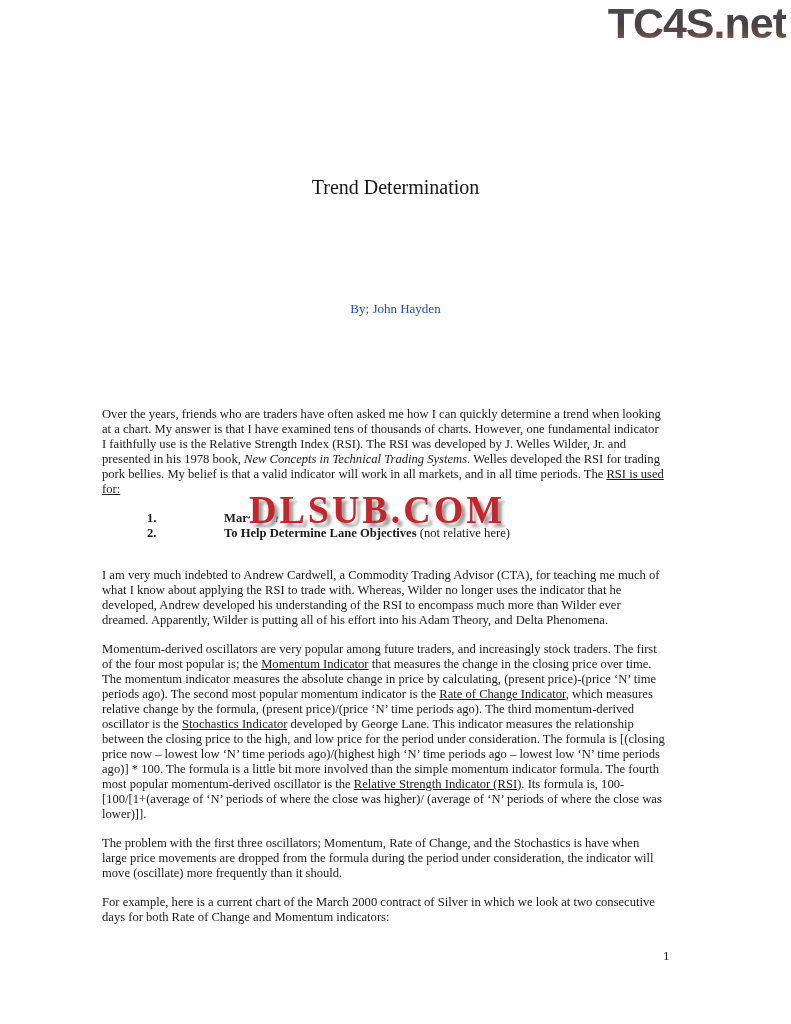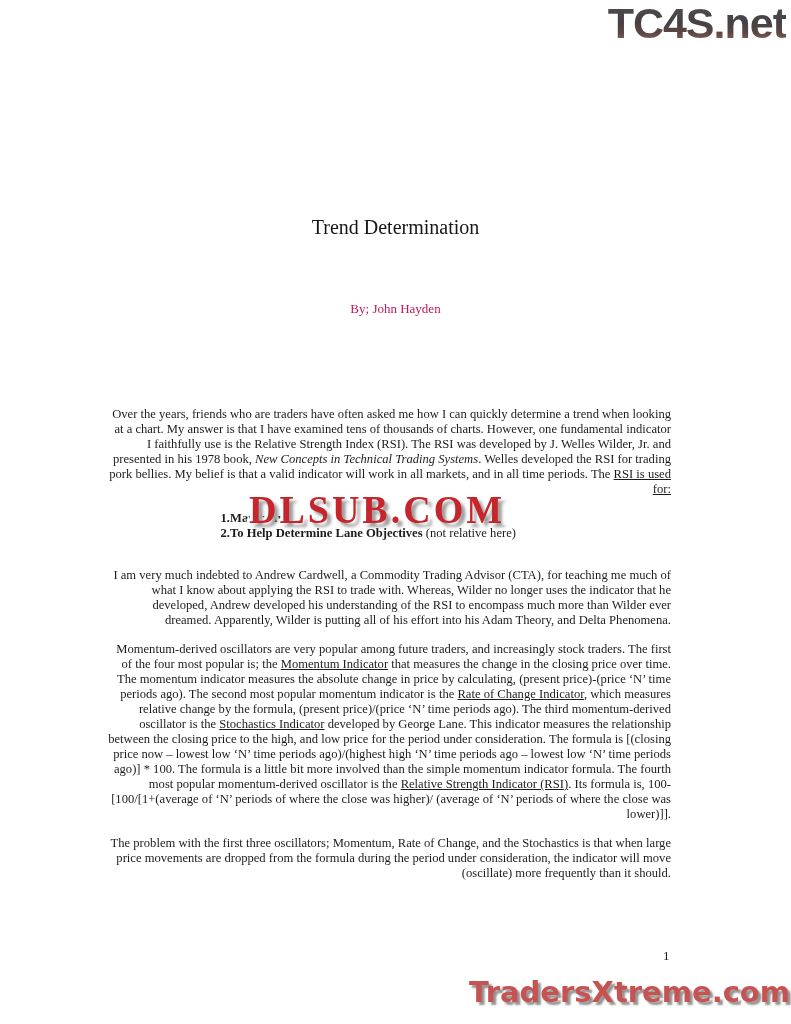--- a/index.html
+++ b/index.html
@@ -16,30 +16,30 @@
   .tc4s-logo{
     position:absolute;top:2px;right:5px;
     font-family:"Liberation Sans", sans-serif;
     font-weight:bold;font-size:43px;letter-spacing:-1px;line-height:1;
     background:linear-gradient(180deg,#534f53 0%,#454043 48%,#5c4743 72%,#96685f 95%,#a5756a 100%);
     -webkit-background-clip:text;background-clip:text;color:transparent;
   }
   
   .title{
     position:absolute;top:173px;left:0;right:0;
-    text-align:center;font-size:20px;line-height:28px;color:#161616;margin-top:40px;
+    text-align:center;font-size:20px;line-height:28px;color:#161616;
   }
   .byline{
     position:absolute;top:301px;left:0;right:0;
-    text-align:center;font-size:13px;color:#be185d;
+    text-align:center;font-size:13px;color:#1d4ed8;
   }
   
   .content{
-    position:absolute;top:407px;left:108px;width:563px;
-    font-size:12.6px;line-height:15px;text-align:right;color:#1c1c1c;
+    position:absolute;top:407px;left:102px;width:563px;
+    font-size:12.6px;line-height:15px;text-align:left;color:#1c1c1c;
   }
   .content p{margin:0 0 14px 0;}
   .book-title{font-style:italic;}
   .u{text-decoration:underline;}
   .numbered-list{margin:0 0 27px 0;}
   .list-row{display:flex;font-weight:bold;}
   .list-num{width:77px;padding-left:45px;box-sizing:content-box;flex:0 0 auto;}
   .list-rest{font-weight:normal;}
   
   .watermark{
@@ -94,24 +94,24 @@
       <div class="list-row">
         <span class="list-num">2.</span>
         <span><span>To Help Determine Lane Objectives</span><span class="list-rest"> (not relative here)</span></span>
       </div>
     </div>
 
     <p>I am very much indebted to Andrew Cardwell, a Commodity Trading Advisor (CTA), for teaching me much of what I know about applying the RSI to trade with. Whereas, Wilder no longer uses the indicator that he developed, Andrew developed his understanding of the RSI to encompass much more than Wilder ever dreamed. Apparently, Wilder is putting all of his effort into his Adam Theory, and Delta Phenomena.</p>
 
     <p><span>Momentum-derived oscillators are very popular among future traders, and increasingly stock traders. The first of the four most popular is; the </span><span class="u">Momentum Indicator</span><span> that measures the change in the closing price over time. The momentum indicator measures the absolute change in price by calculating,  (present price)-(price ‘N’ time periods ago). The second most popular momentum indicator is the </span><span class="u">Rate of Change Indicator</span><span>, which measures relative change by the formula, (present price)/(price ‘N’ time periods ago). The third momentum-derived oscillator is the </span><span class="u">Stochastics Indicator</span><span> developed by George Lane. This indicator measures the relationship between the closing price to the high, and low price for the period under consideration. The formula is [(closing price now – lowest low ‘N’ time periods ago)/(highest high ‘N’ time periods ago – lowest low ‘N’ time periods ago)] * 100. The formula is a little bit more involved than the simple momentum indicator formula. The fourth most popular momentum-derived oscillator is the </span><span class="u">Relative Strength Indicator (RSI)</span><span>. Its formula is, 100-[100/[1+(average of ‘N’ periods of where the close was higher)/ (average of ‘N’ periods of where the close was lower)]].</span></p>
 
-    <p>The problem with the first three oscillators; Momentum, Rate of Change, and the Stochastics is that when large price movements are dropped from the formula during the period under consideration, the indicator will move (oscillate) more frequently than it should.</p>
+    <p>The problem with the first three oscillators; Momentum, Rate of Change, and the Stochastics is have when large price movements are dropped from the formula during the period under consideration, the indicator will move (oscillate) more frequently than it should.</p>
 
+    <p>For example, here is a current chart of the March 2000 contract of Silver in which we look at two consecutive days for both Rate of Change and Momentum indicators:</p>
 
   </div>
 
   <div class="watermark">DLSUB.COM</div>
 
   <div class="page-number">1</div>
 
-  <div class="tx-logo">TradersXtreme.com</div>
 
 </div>
 
 </body></html>

